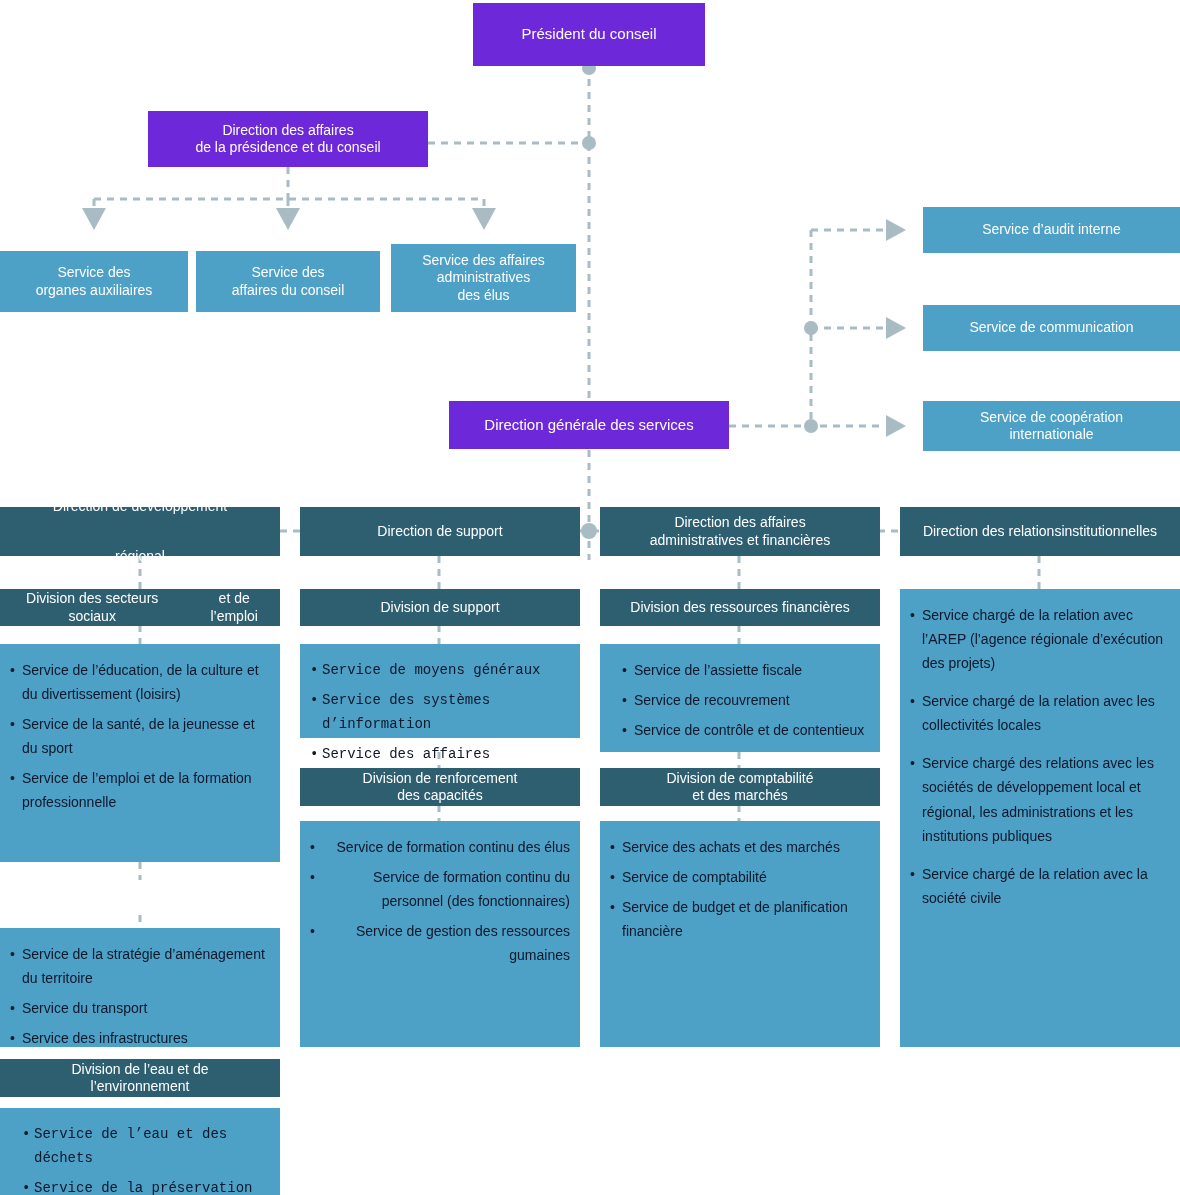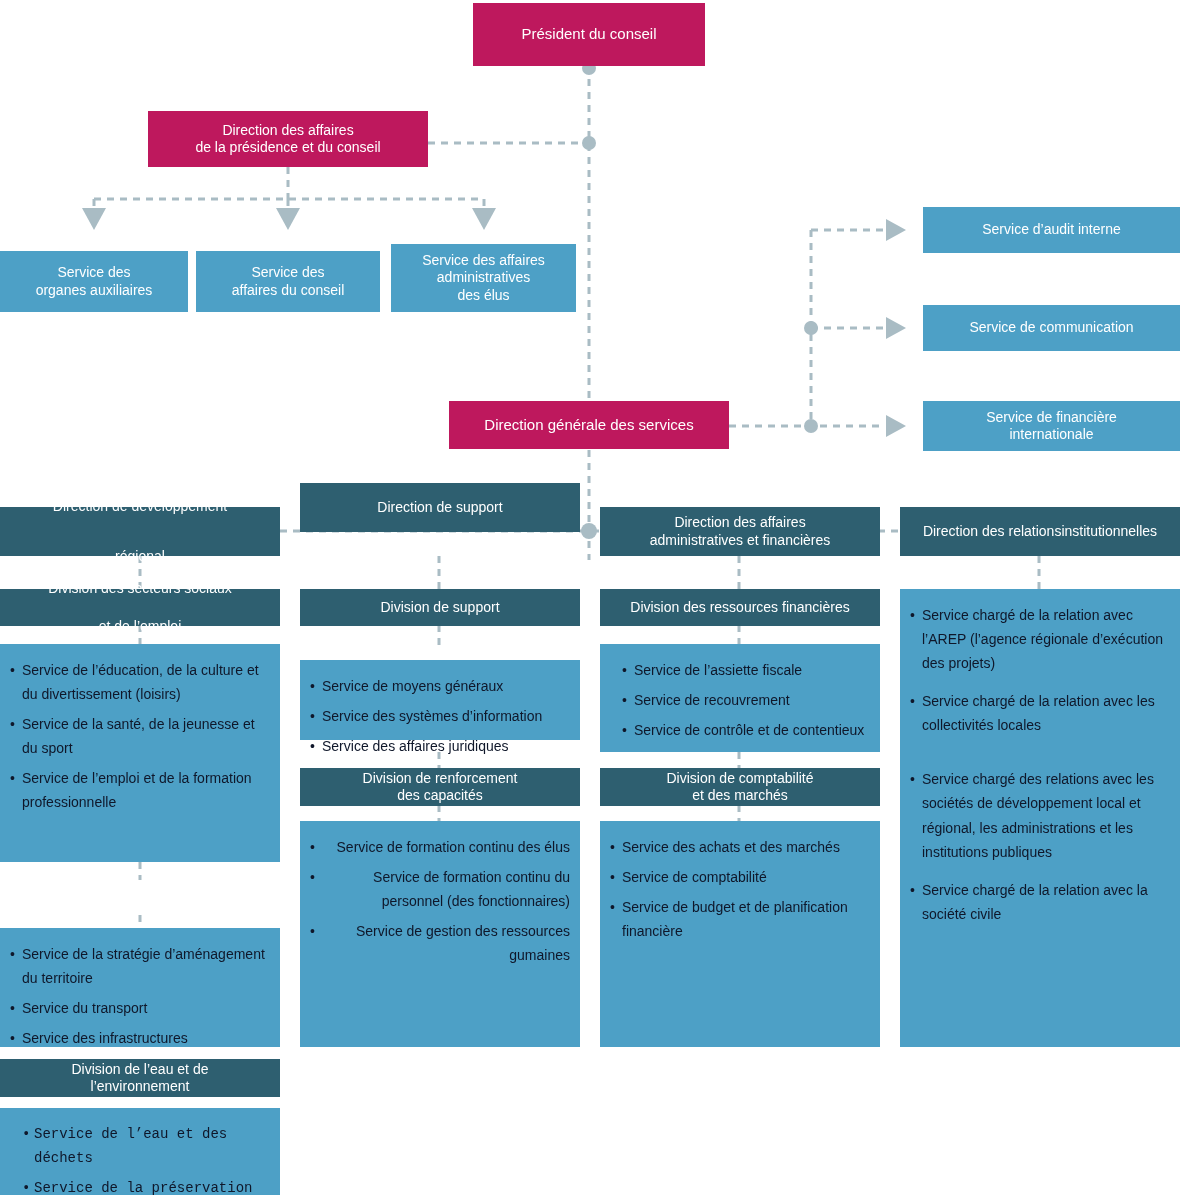--- a/index.html
+++ b/index.html
@@ -19,21 +19,21 @@
     box-sizing:border-box;
     display:flex;
     align-items:center;
     justify-content:center;
     text-align:center;
     color:#ffffff;
     line-height:1.25;
     padding:4px 8px;
     z-index:3;
   }
-  .dark{ background:#be185d; }
+  .dark{ background:#6d28d9; }
   .mid { background:#2e5f70; }
   .light{ background:#4da0c6; }
 
   .box.t15{ font-size:15px; }
   .box.t14{ font-size:14px; }
 
   .listbox{
     position:absolute;
     box-sizing:border-box;
     background:#4da0c6;
@@ -162,44 +162,44 @@
 
   <div class="box light t14" style="left:923px;top:207px;width:257px;height:46px;">
     <span>Service d’audit interne</span>
   </div>
 
   <div class="box light t14" style="left:923px;top:305px;width:257px;height:46px;">
     <span>Service de communication</span>
   </div>
 
   <div class="box light t14" style="left:923px;top:401px;width:257px;height:50px;flex-direction:column;">
-    <span>Service de financière</span>
+    <span>Service de coopération</span>
     <span>internationale</span>
   </div>
 
   <div class="box mid t14" style="left:0px;top:507px;width:280px;height:49px;flex-direction:column;gap:32px;">
     <span>Direction de développement</span>
     <span>régional</span>
   </div>
 
-  <div class="box mid t14" style="left:300px;top:483px;width:280px;height:49px;flex-direction:column;">
+  <div class="box mid t14" style="left:300px;top:507px;width:280px;height:49px;flex-direction:column;">
     <span>Direction de support</span>
   </div>
 
   <div class="box mid t14" style="left:600px;top:507px;width:280px;height:49px;flex-direction:column;">
     <span>Direction des affaires</span>
     <span>administratives et financières</span>
   </div>
 
   <div class="box mid t14" style="left:900px;top:507px;width:280px;height:49px;flex-direction:row;">
     <span>Direction des relations</span>
     <span>institutionnelles</span>
   </div>
 
-  <div class="box mid t14" style="left:0px;top:589px;width:280px;height:37px;flex-direction:column;gap:20px;">
+  <div class="box mid t14" style="left:0px;top:589px;width:280px;height:37px;flex-direction:row;gap:20px;">
     <span>Division des secteurs sociaux</span>
     <span>et de l’emploi</span>
   </div>
 
   <div class="listbox" style="left:0px;top:644px;width:280px;height:218px;">
     <ul>
       <li>Service de l’éducation, de la culture et du divertissement (loisirs)</li>
       <li>Service de la santé, de la jeunesse et du sport</li>
       <li>Service de l’emploi et de la formation professionnelle</li>
     </ul>
@@ -223,21 +223,21 @@
     <ul>
       <li>Service de l’eau et des déchets</li>
       <li>Service de la préservation de l’environnement</li>
     </ul>
   </div>
 
   <div class="box mid t14" style="left:300px;top:589px;width:280px;height:37px;">
     <span>Division de support</span>
   </div>
 
-  <div class="listbox" style="left:300px;top:660px;width:280px;height:80px;">
+  <div class="listbox" style="left:300px;top:644px;width:280px;height:94px;font-family:Liberation Mono, monospace;">
     <ul>
       <li>Service de moyens généraux</li>
       <li>Service des systèmes d’information</li>
       <li>Service des affaires juridiques</li>
     </ul>
   </div>
 
   <div class="box mid t14" style="left:300px;top:768px;width:280px;height:38px;flex-direction:column;">
     <span>Division de renforcement</span>
     <span>des capacités</span>
@@ -272,19 +272,19 @@
     <ul>
       <li>Service des achats et des marchés</li>
       <li>Service de comptabilité</li>
       <li>Service de budget et de planification financière</li>
     </ul>
   </div>
 
   <div class="listbox" style="left:900px;top:589px;width:280px;height:458px;">
     <ul>
       <li style="margin-bottom:14px;">Service chargé de la relation avec l’AREP (l’agence régionale d’exécution des projets)</li>
-      <li style="margin-bottom:30px;">Service chargé de la relation avec les collectivités locales</li>
+      <li style="margin-bottom:14px;">Service chargé de la relation avec les collectivités locales</li>
       <li style="margin-bottom:14px;">Service chargé des relations avec les sociétés de développement local et régional, les administrations et les institutions publiques</li>
       <li>Service chargé de la relation avec la société civile</li>
     </ul>
   </div>
 
 </div>
 
 </body></html>

